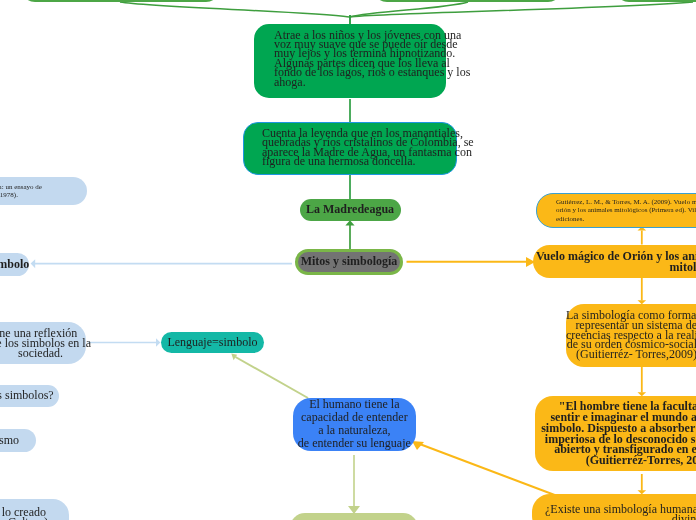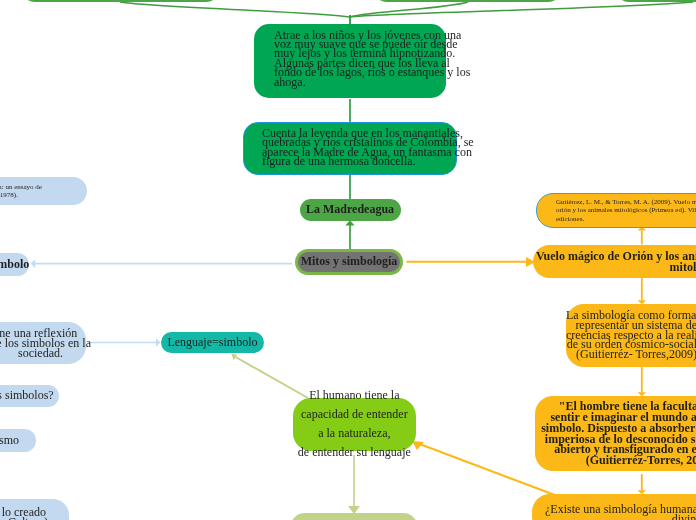--- a/index.html
+++ b/index.html
@@ -142,21 +142,21 @@
 
 <div class="node rgt" style="left:-60px;top:499px;width:129px;height:36px;border-radius:16px;background:#C3D9EF;padding-right:24px;line-height:10.5px;">
   <span>Lo natural y lo creado
 (Naturaleza y Cultura)</span>
 </div>
 
 <div class="node ctr" style="left:160.7px;top:331.8px;width:103.5px;height:21.5px;border-radius:10.8px;background:#14b8a6;">
   <span>Lenguaje=simbolo</span>
 </div>
 
-<div class="node ctr" style="left:292.7px;top:397.8px;width:123.3px;height:52.9px;border-radius:18px;background:#84cc16;line-height:19px;">
+<div class="node ctr" style="left:292.7px;top:397.8px;width:123.3px;height:52.9px;border-radius:18px;background:#3b82f6;line-height:13px;">
   <span>El humano tiene la
 capacidad de entender
 a la naturaleza,
 de entender su lenguaje</span>
 </div>
 
 <div class="node ctr" style="left:290px;top:513px;width:128px;height:30px;border-radius:15px;background:#C2D28B;">
   <span></span>
 </div>
 

